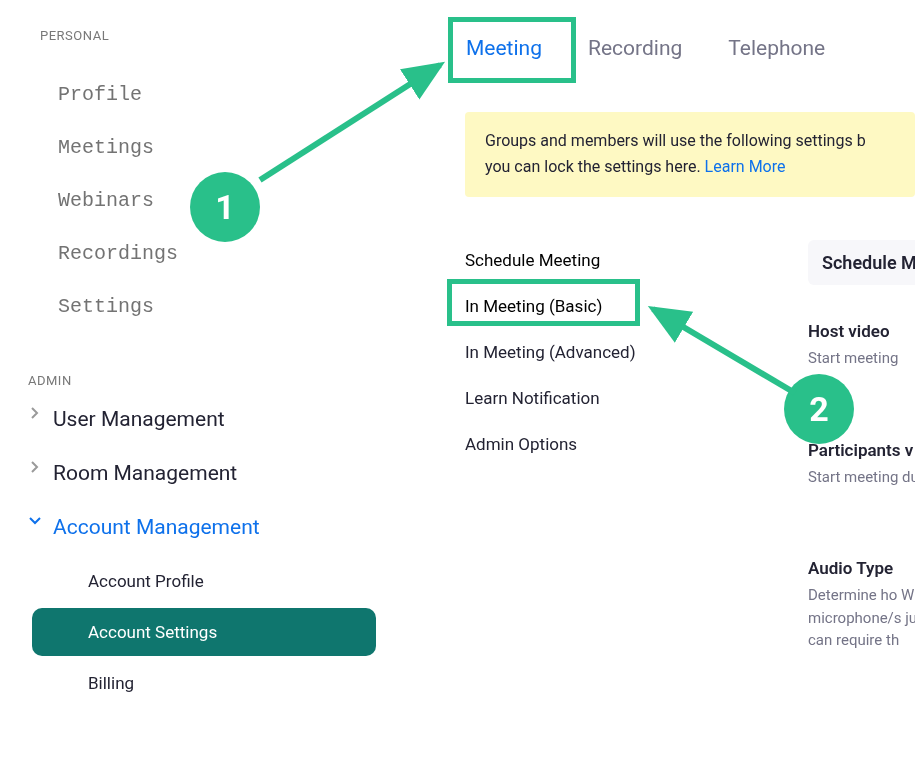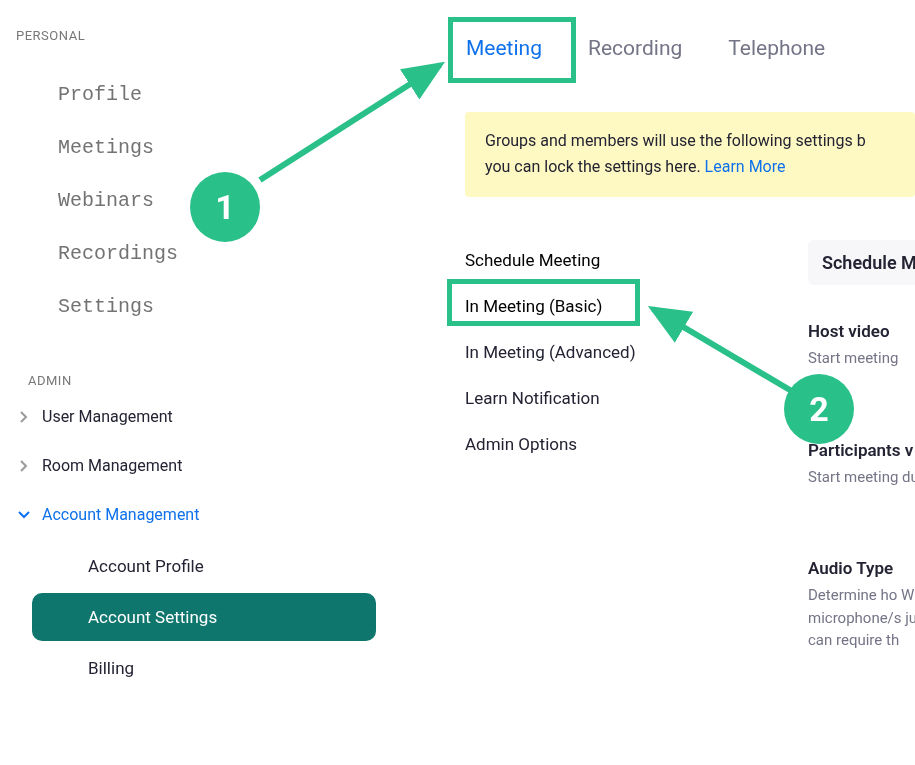--- a/index.html
+++ b/index.html
@@ -16,44 +16,43 @@
       left: 0;
       top: 0;
       width: 400px;
       height: 765px;
       padding: 28px 0 0 0;
     }
     .section-label {
       font-size: 13px;
       color: #787878;
       letter-spacing: 0.5px;
-      padding-left: 16px;
+      padding-left: 40px;
       margin-bottom: 25px;
     }
     .nav-item {
       font-size: 20px;
       color: #737373;
       padding: 15px 0 15px 58px;
       cursor: pointer;
       font-family: Liberation Mono, monospace;
     }
     .admin-label {
       font-size: 13px;
       color: #787878;
       letter-spacing: 0.5px;
       padding-left: 28px;
       margin-top: 40px;
       margin-bottom: 4px;
     }
     .admin-item {
       display: flex;
-      align-items: center;
-      font-size: 16px;
-      color: #232333;
-      padding: 15px 0 15px 18px;
+      font-size: 21px;
+      color: #232333;
+      padding: 15px 0 15px 29px;
       cursor: pointer;
     }
     .admin-item.expanded {
       color: #0e71eb;
     }
     .chevron {
       width: 12px;
       height: 12px;
       margin-right: 12px;
       flex-shrink: 0;

